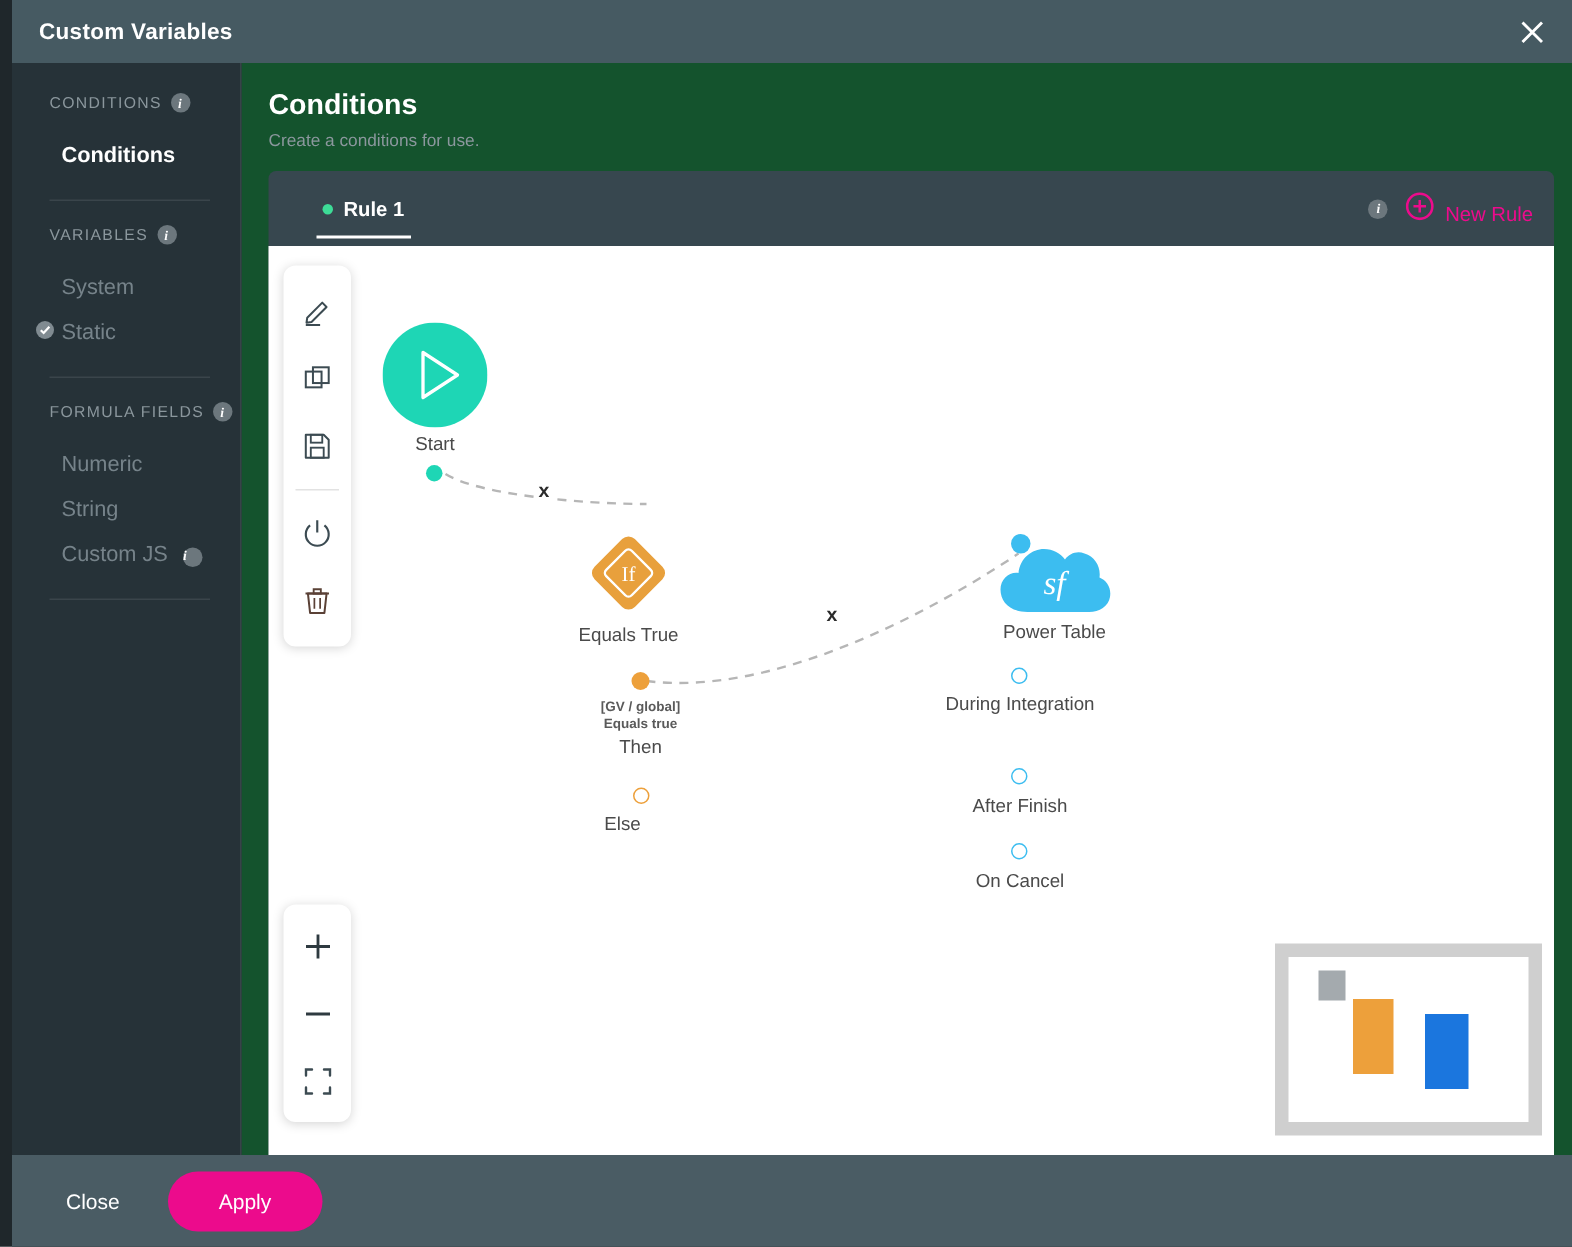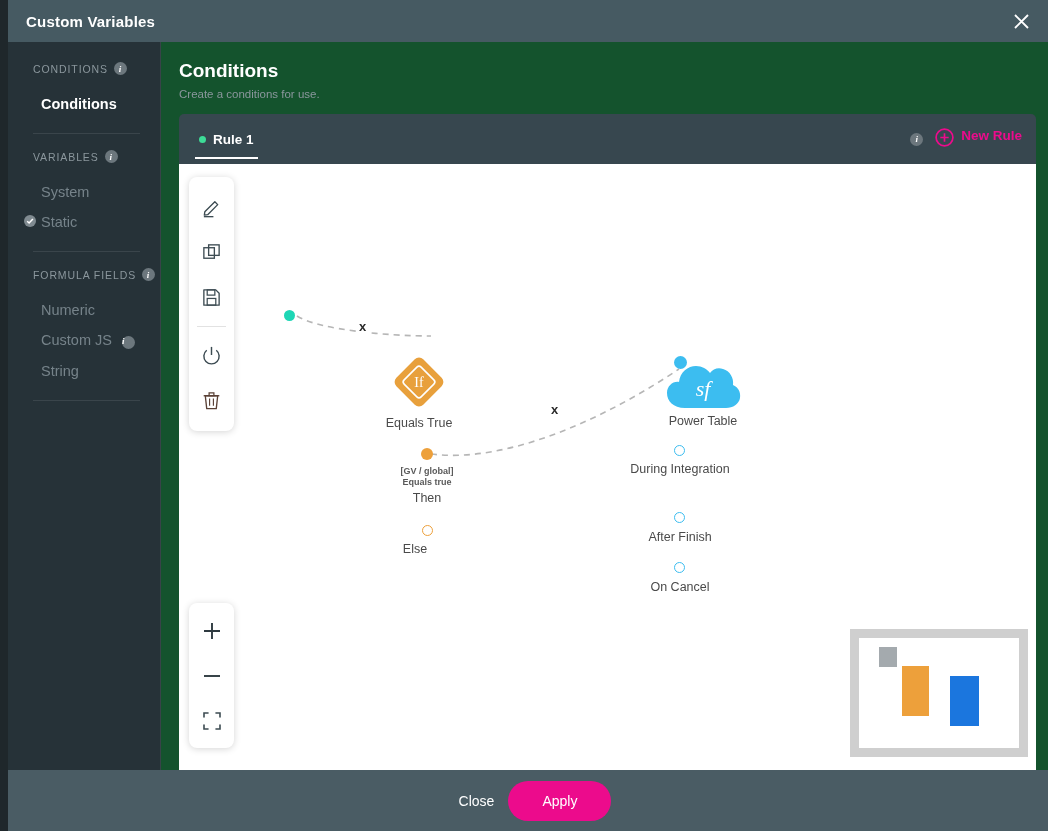--- a/index.html
+++ b/index.html
@@ -62,36 +62,36 @@
   
   .content { flex: 1 1 auto; padding: 18px 12px 0 18px; min-width: 0; display: flex; flex-direction: column; }
   .page-title { color: #ffffff; font-size: 19px; font-weight: bold; }
   .page-sub { color: #8b979d; font-size: 11.5px; margin-top: 6px; }
   .panel {
     margin-top: 14px; background: #37474F; border-radius: 5px 5px 0 0;
     flex: 1 1 auto; display: flex; flex-direction: column; min-height: 0;
   }
   .tabbar {
     height: 50px; flex: 0 0 50px; display: flex; align-items: center;
-    padding: 0 14px 0 16px; position: relative;
+    padding: 0 14px 0 32px; position: relative;
   }
   .tab {
     display: flex; align-items: center; gap: 7px; height: 100%;
     color: #ffffff; font-size: 13.5px; font-weight: bold; cursor: pointer;
     position: relative; padding: 0 4px;
   }
   .tab .dot { width: 7px; height: 7px; border-radius: 50%; background: #3ddc97; }
   .tab.active::after {
     content: ""; position: absolute; left: 0; right: 0; bottom: 5px;
     height: 2px; background: #ffffff;
   }
   .tabbar-right { margin-left: auto; display: flex; align-items: center; gap: 12px; }
   .new-rule {
-    display: flex; align-items: flex-start; gap: 7px;
-    color: #EC0B8C; font-size: 13.5px; font-weight: bold; cursor: pointer;
+    display: flex; align-items: flex-end; gap: 7px;
+    color: #EC0B8C; font-size: 13.5px; font-weight: normal; cursor: pointer;
   }
   
   .canvas {
     flex: 1 1 auto; background: #ffffff; position: relative; overflow: hidden;
     margin: 0 0 0 0;
   }
   .tool-card {
     position: absolute; left: 10px; top: 13px; width: 45px;
     background: #ffffff; border-radius: 8px;
     box-shadow: 0 1px 7px rgba(0,0,0,.17);
@@ -125,22 +125,22 @@
   }
   .edge-x {
     position: absolute; color: #2b2b2b; font-size: 13px; font-weight: bold;
     background: #ffffff; padding: 0 3px; cursor: pointer;
   }
   .small-lbl { font-size: 9px; color: #5a5a5a; line-height: 11px; font-weight: bold; }
   .mid-lbl { font-size: 12.5px; color: #4a4a4a; }
   
   .footer {
     flex: 0 0 61px; height: 61px; background: #4A5C64;
-    display: flex; align-items: center; justify-content: center;
-    padding: 0 22px; 
+    display: flex; align-items: center; justify-content: flex-start;
+    padding: 0 22px; gap: 18px;
   }
   .btn-close {
     color: #ffffff; font-size: 14px; background: none; border: none;
     cursor: pointer; padding: 8px 14px; font-family: "Liberation Sans", sans-serif;
   }
   .btn-apply {
     background: #EC0B8C; color: #ffffff; font-size: 14px;
     border: none; border-radius: 22px; padding: 12px 34px; cursor: pointer;
     font-family: "Liberation Sans", sans-serif;
   }
@@ -191,25 +191,25 @@
       <div class="sb-sep"></div>
 
       <div class="sb-group-label">
         <span>FORMULA FIELDS</span>
         <span class="info-dot">i</span>
       </div>
       <div class="sb-item">
         <span>Numeric</span>
       </div>
       <div class="sb-item">
+        <span>String</span>
+      </div>
+      <div class="sb-item">
         <span>Custom JS</span>
         <span class="info-dot inline-info">i</span>
-      </div>
-      <div class="sb-item">
-        <span>String</span>
       </div>
       <div class="sb-sep"></div>
 
     </div>
 
     <div class="content">
       <div class="page-title">Conditions</div>
       <div class="page-sub">Create a conditions for use.</div>
 
       <div class="panel">
@@ -234,20 +234,27 @@
 
         <div class="canvas">
 
           <svg width="100%" height="100%" style="position:absolute;left:0;top:0;pointer-events:none">
             <path d="M118 152 C140 166, 210 172, 252 172" stroke="#b6b6b6" stroke-width="1.6" fill="none" stroke-dasharray="6 5"></path>
             <path d="M252 290 C330 300, 430 252, 500 205" stroke="#b6b6b6" stroke-width="1.6" fill="none" stroke-dasharray="6 5"></path>
           </svg>
           <span class="edge-x" style="left:177px; top:155px;">x</span>
           <span class="edge-x" style="left:369px; top:238px;">x</span>
 
+          <div class="node" style="left:76px; top:51px; width:70px; height:70px;">
+            <svg width="70" height="70" viewBox="0 0 70 70">
+              <circle cx="35" cy="35" r="35" fill="#1ed6b5"></circle>
+              <path d="M27 20 L50 35 L27 50 Z" fill="none" stroke="#ffffff" stroke-width="2.2" stroke-linejoin="round"></path>
+            </svg>
+            <div class="node-label" style="top:74px;">Start</div>
+          </div>
           <div class="port" style="left:105px; top:146px; width:11px; height:11px; background:#1ed6b5;"></div>
 
           <div class="node" style="left:208px; top:186px; width:64px; height:64px;">
             <svg width="64" height="64" viewBox="0 0 64 64">
               <rect x="13" y="13" width="38" height="38" rx="6" transform="rotate(45 32 32)" fill="#e8a03c"></rect>
               <rect x="20" y="20" width="24" height="24" rx="3" transform="rotate(45 32 32)" fill="none" stroke="#ffffff" stroke-width="1.6"></rect>
               <text x="32" y="37" text-anchor="middle" fill="#ffffff" font-size="14" font-family="Liberation Serif, serif">If</text>
             </svg>
             <div class="node-label" style="top:66px;">Equals True</div>
           </div>

